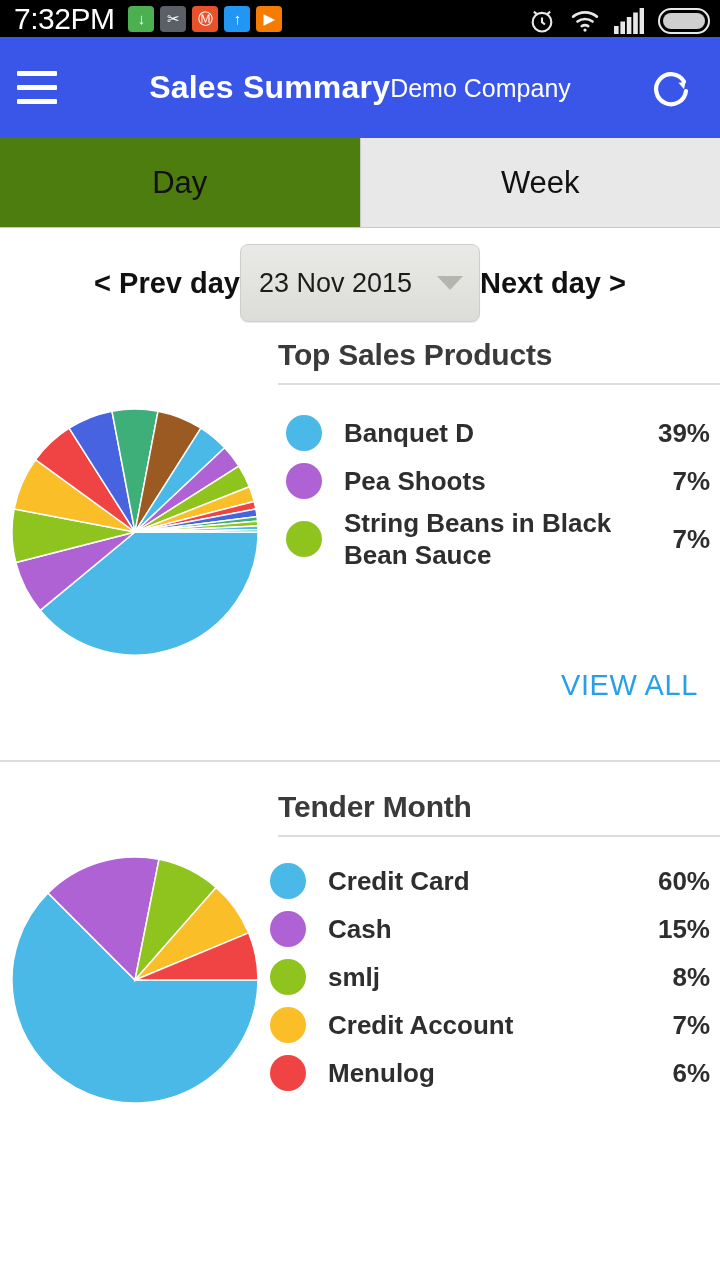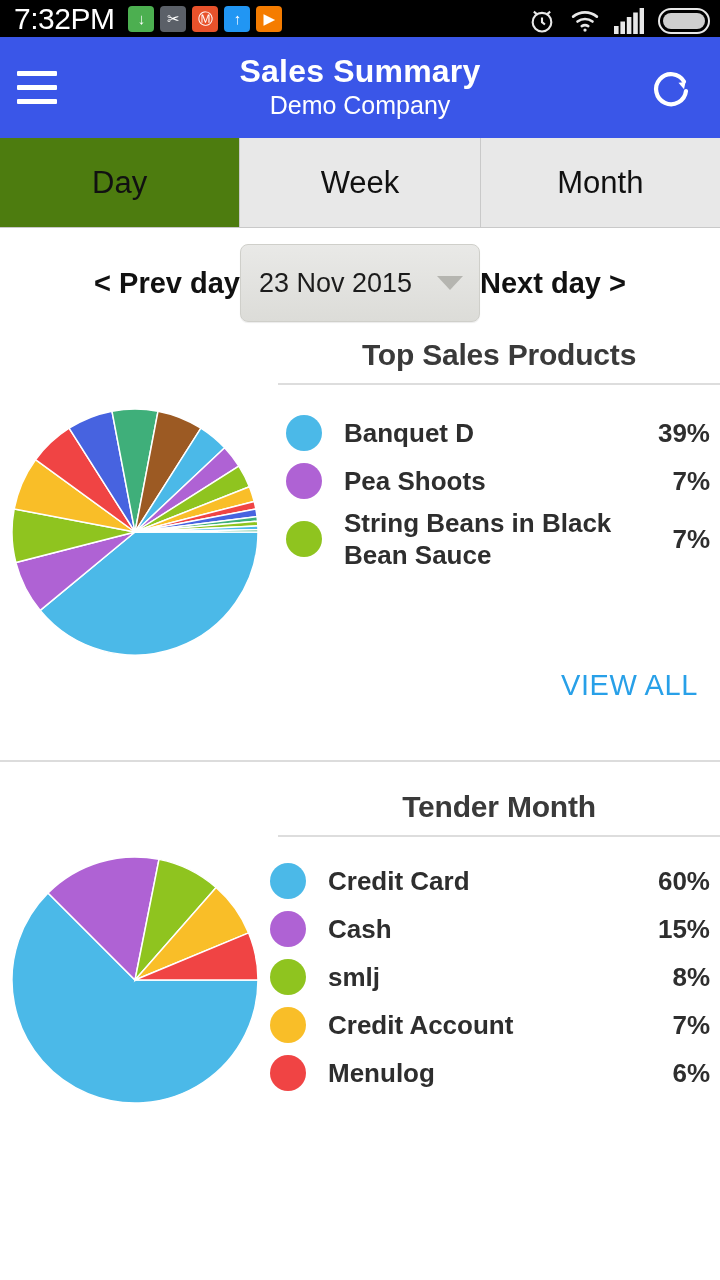--- a/index.html
+++ b/index.html
@@ -45,21 +45,21 @@
     position:relative;
   }
   #menu-button {
     width:70px; height:101px;
     display:flex; flex-direction:column; justify-content:center;
     align-items:center; gap:9px; padding-left:4px;
   }
   #menu-button i { display:block; width:40px; height:5px; background:#ffffff; border-radius:1px; }
   #appbar-titles {
     position:absolute; left:0; right:0; top:0; height:101px;
-    display:flex; flex-direction:column; align-items:center; justify-content:center;
+    display:flex; flex-direction:row; align-items:center; justify-content:center;
     pointer-events:none;
   }
   #app-title {
     color:#ffffff; font-size:32px; font-weight:bold;
     line-height:1.05; letter-spacing:0.2px;
   }
   #app-subtitle {
     color:#ffffff; font-size:25px; font-weight:400;
     line-height:1.15; margin-top:2px;
   }
@@ -99,21 +99,20 @@
     width:0; height:0;
     border-left:13px solid transparent; border-right:13px solid transparent;
     border-top:14px solid #b5b5b0;
   }
 
   
   .section-header { padding-left:278px; padding-right:0; }
   .section-title {
     font-size:30px; font-weight:bold; color:#3a3a3a;
     letter-spacing:-0.2px;
-    text-align:center;
   }
   .section-rule { height:2px; background:#dddddd; margin-top:11px; }
 
   .chart-row { display:flex; align-items:flex-start; }
   .pie-wrap { width:270px; flex:none; display:flex; justify-content:center; }
   .legend { flex:1; padding-right:10px; }
   .legend-item {
     display:flex; align-items:center;
     min-height:48px; padding:2px 0;
   }
@@ -200,23 +199,20 @@
   </div>
 </div>
 
 <div id="tab-bar">
   <div class="tab active">
       <span>Day</span>
     </div>
   <div class="tab">
       <span>Week</span>
     </div>
-  <div class="tab">
-      <span>Month</span>
-    </div>
 </div>
 
 <div id="date-nav">
   <div class="date-nav-btn">&lt; Prev day</div>
   <div id="date-spinner">
     <span id="date-spinner-value">23 Nov 2015</span>
     <span id="date-spinner-caret"></span>
   </div>
   <div class="date-nav-btn">Next day &gt;</div>
 </div>

